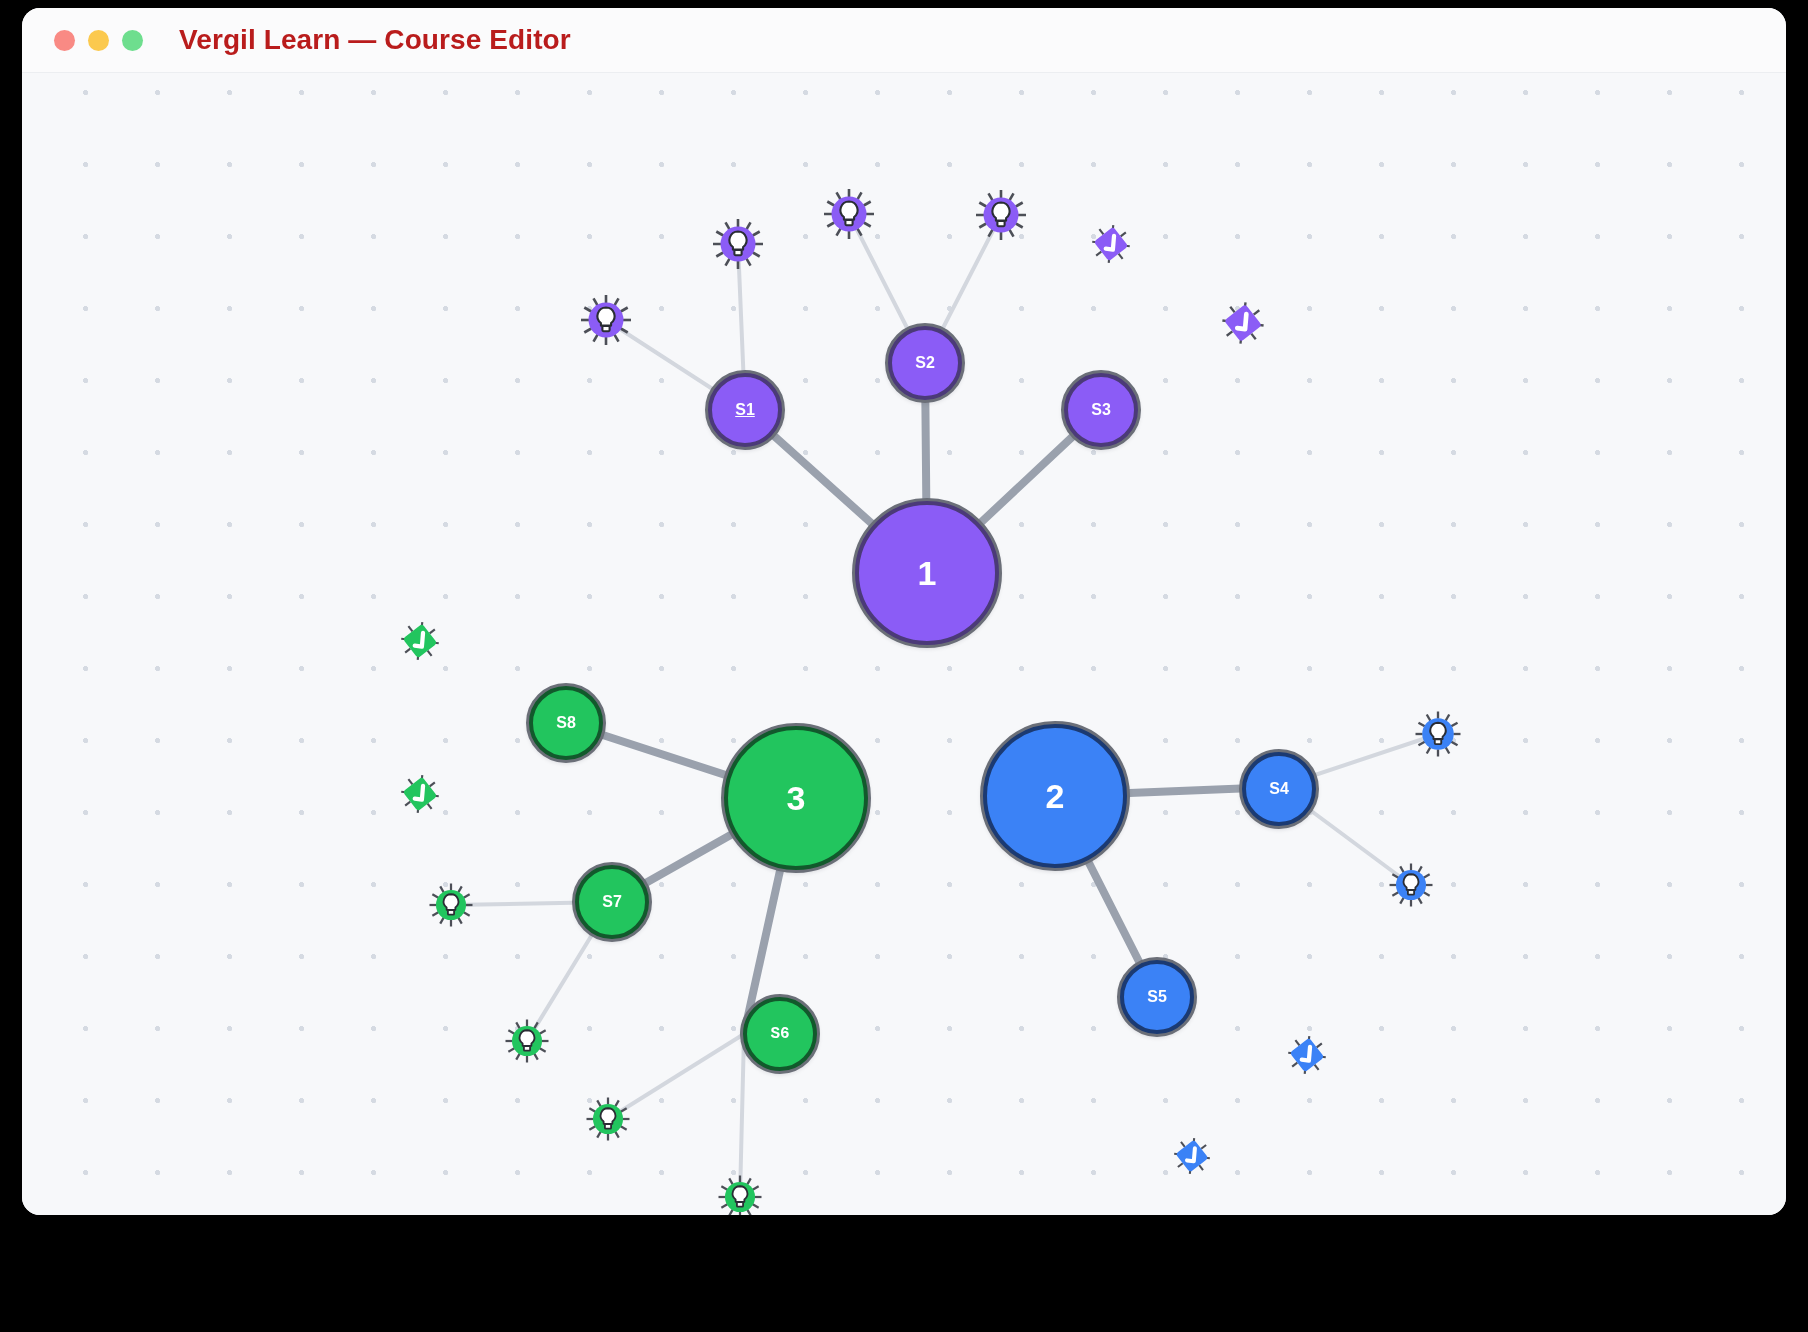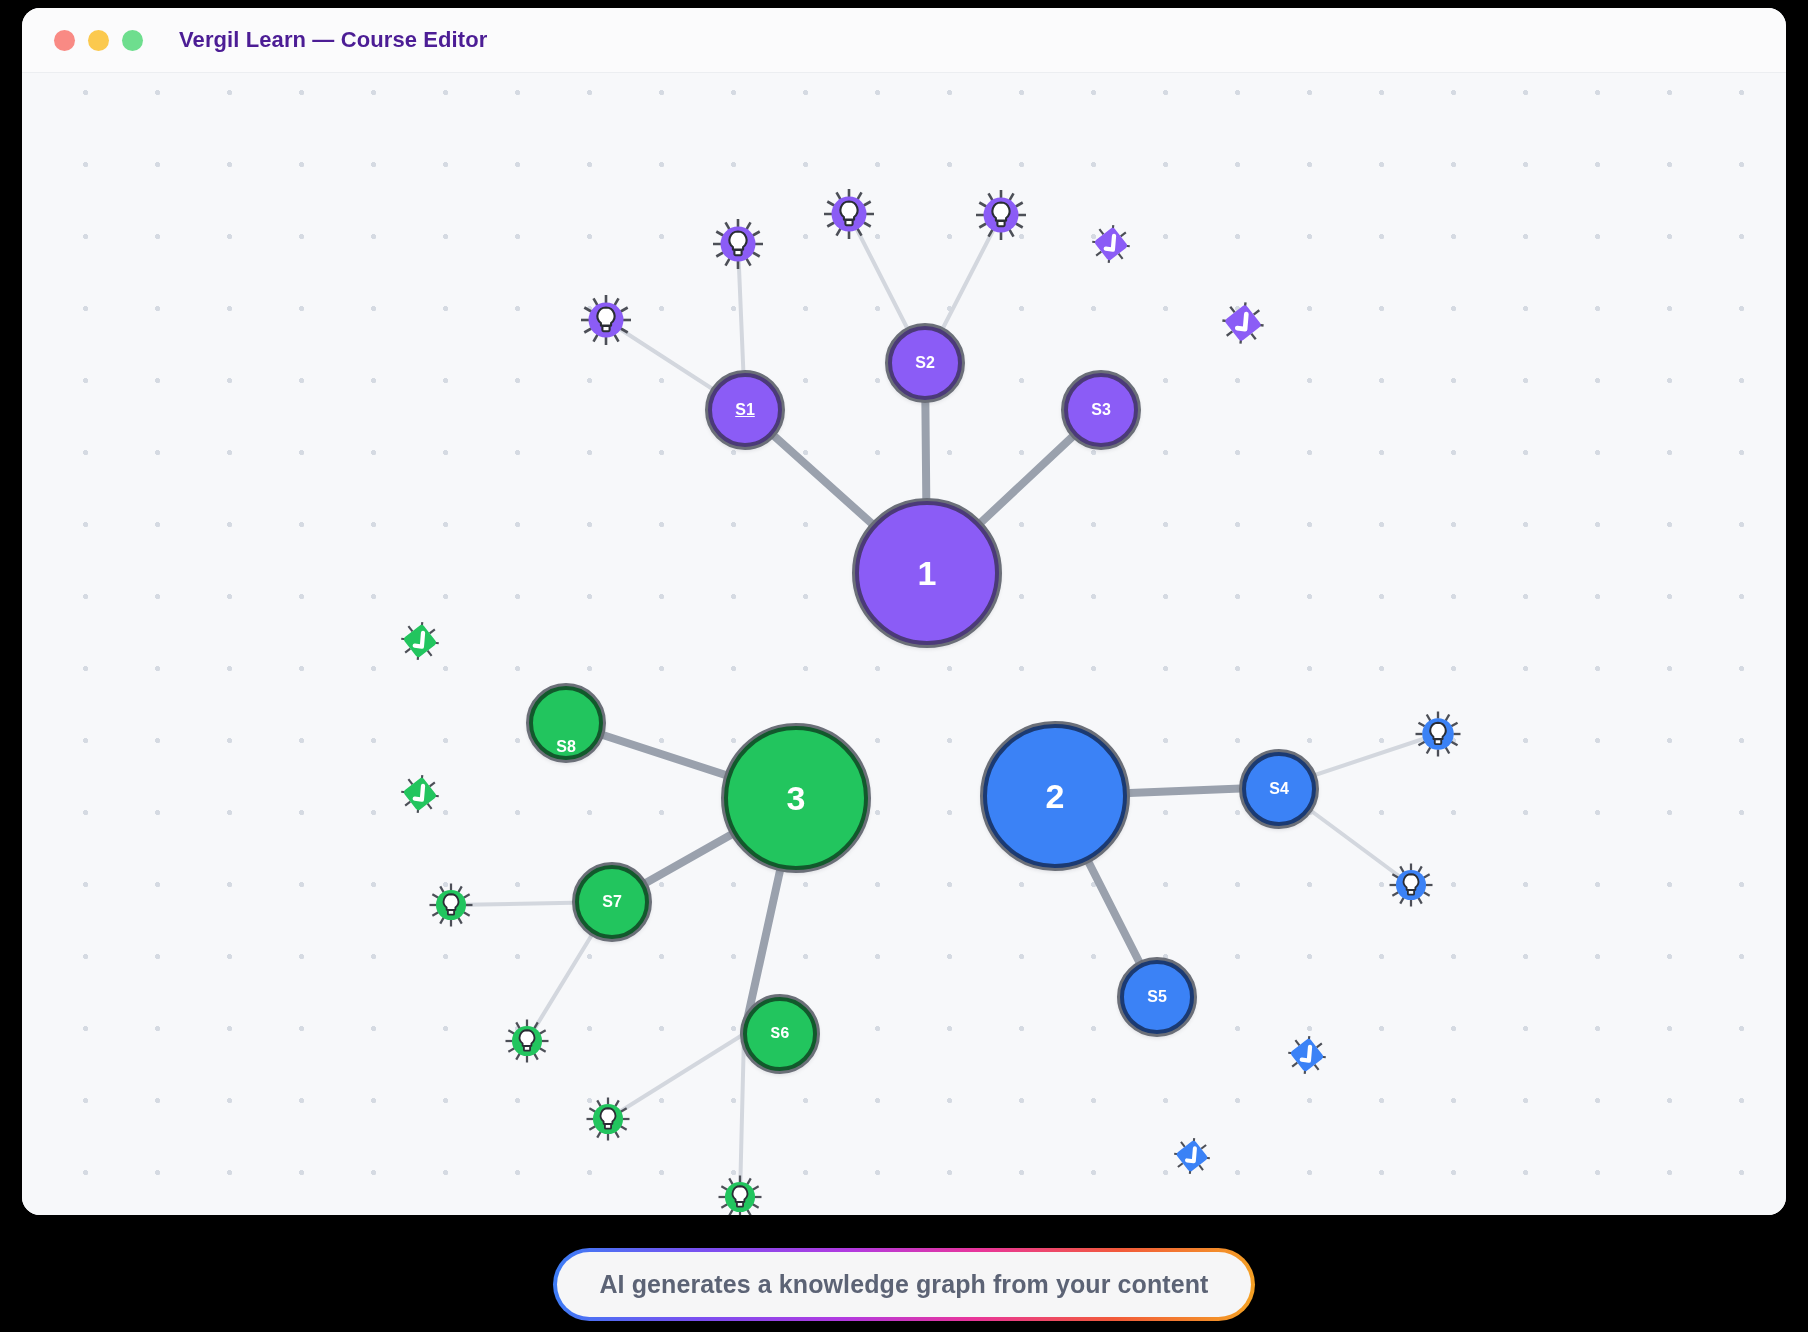--- a/index.html
+++ b/index.html
@@ -44,23 +44,23 @@
   }
 
   .lights { display: flex; gap: 13px; align-items: center; }
   .light { width: 21px; height: 21px; border-radius: 50%; }
   .light.red    { background: #f98a84; }
   .light.yellow { background: #fbc94e; }
   .light.green  { background: #6ede8e; }
 
   .win-title {
     margin-left: 36px;
-    font-size: 22px;
+    font-size: 28px;
     font-weight: bold;
-    color: #4c1d95;
+    color: #b91c1c;
     letter-spacing: 0.1px;
     white-space: nowrap;
   }
 
   
   .canvas {
     position: relative;
     width: 100%;
     height: 1142px;
     background-color: #f7f8fa;
@@ -490,27 +490,22 @@
           </div>
           <div class="node sub blue" style="left: 1135px; top: 924px;">
             <span class="node-label">S5</span>
           </div>
           <div class="node sub green" style="left: 758px; top: 961px; font-family: Liberation Mono, monospace;">
             <span class="node-label">S6</span>
           </div>
           <div class="node sub green" style="left: 590px; top: 829px; justify-content: center;">
             <span class="node-label">S7</span>
           </div>
-          <div class="node sub green" style="left: 544px; top: 650px; align-items: flex-end;">
+          <div class="node sub green" style="left: 544px; top: 650px;">
             <span class="node-label">S8</span>
           </div>
         </div>
     </div>
 
   </div>
 
-  <div class="caption-wrap">
-    <div class="caption" id="caption-pill">
-      <div class="caption-inner">AI generates a knowledge graph from your content</div>
-    </div>
-  </div>
 
 </div>
 
 </body></html>

